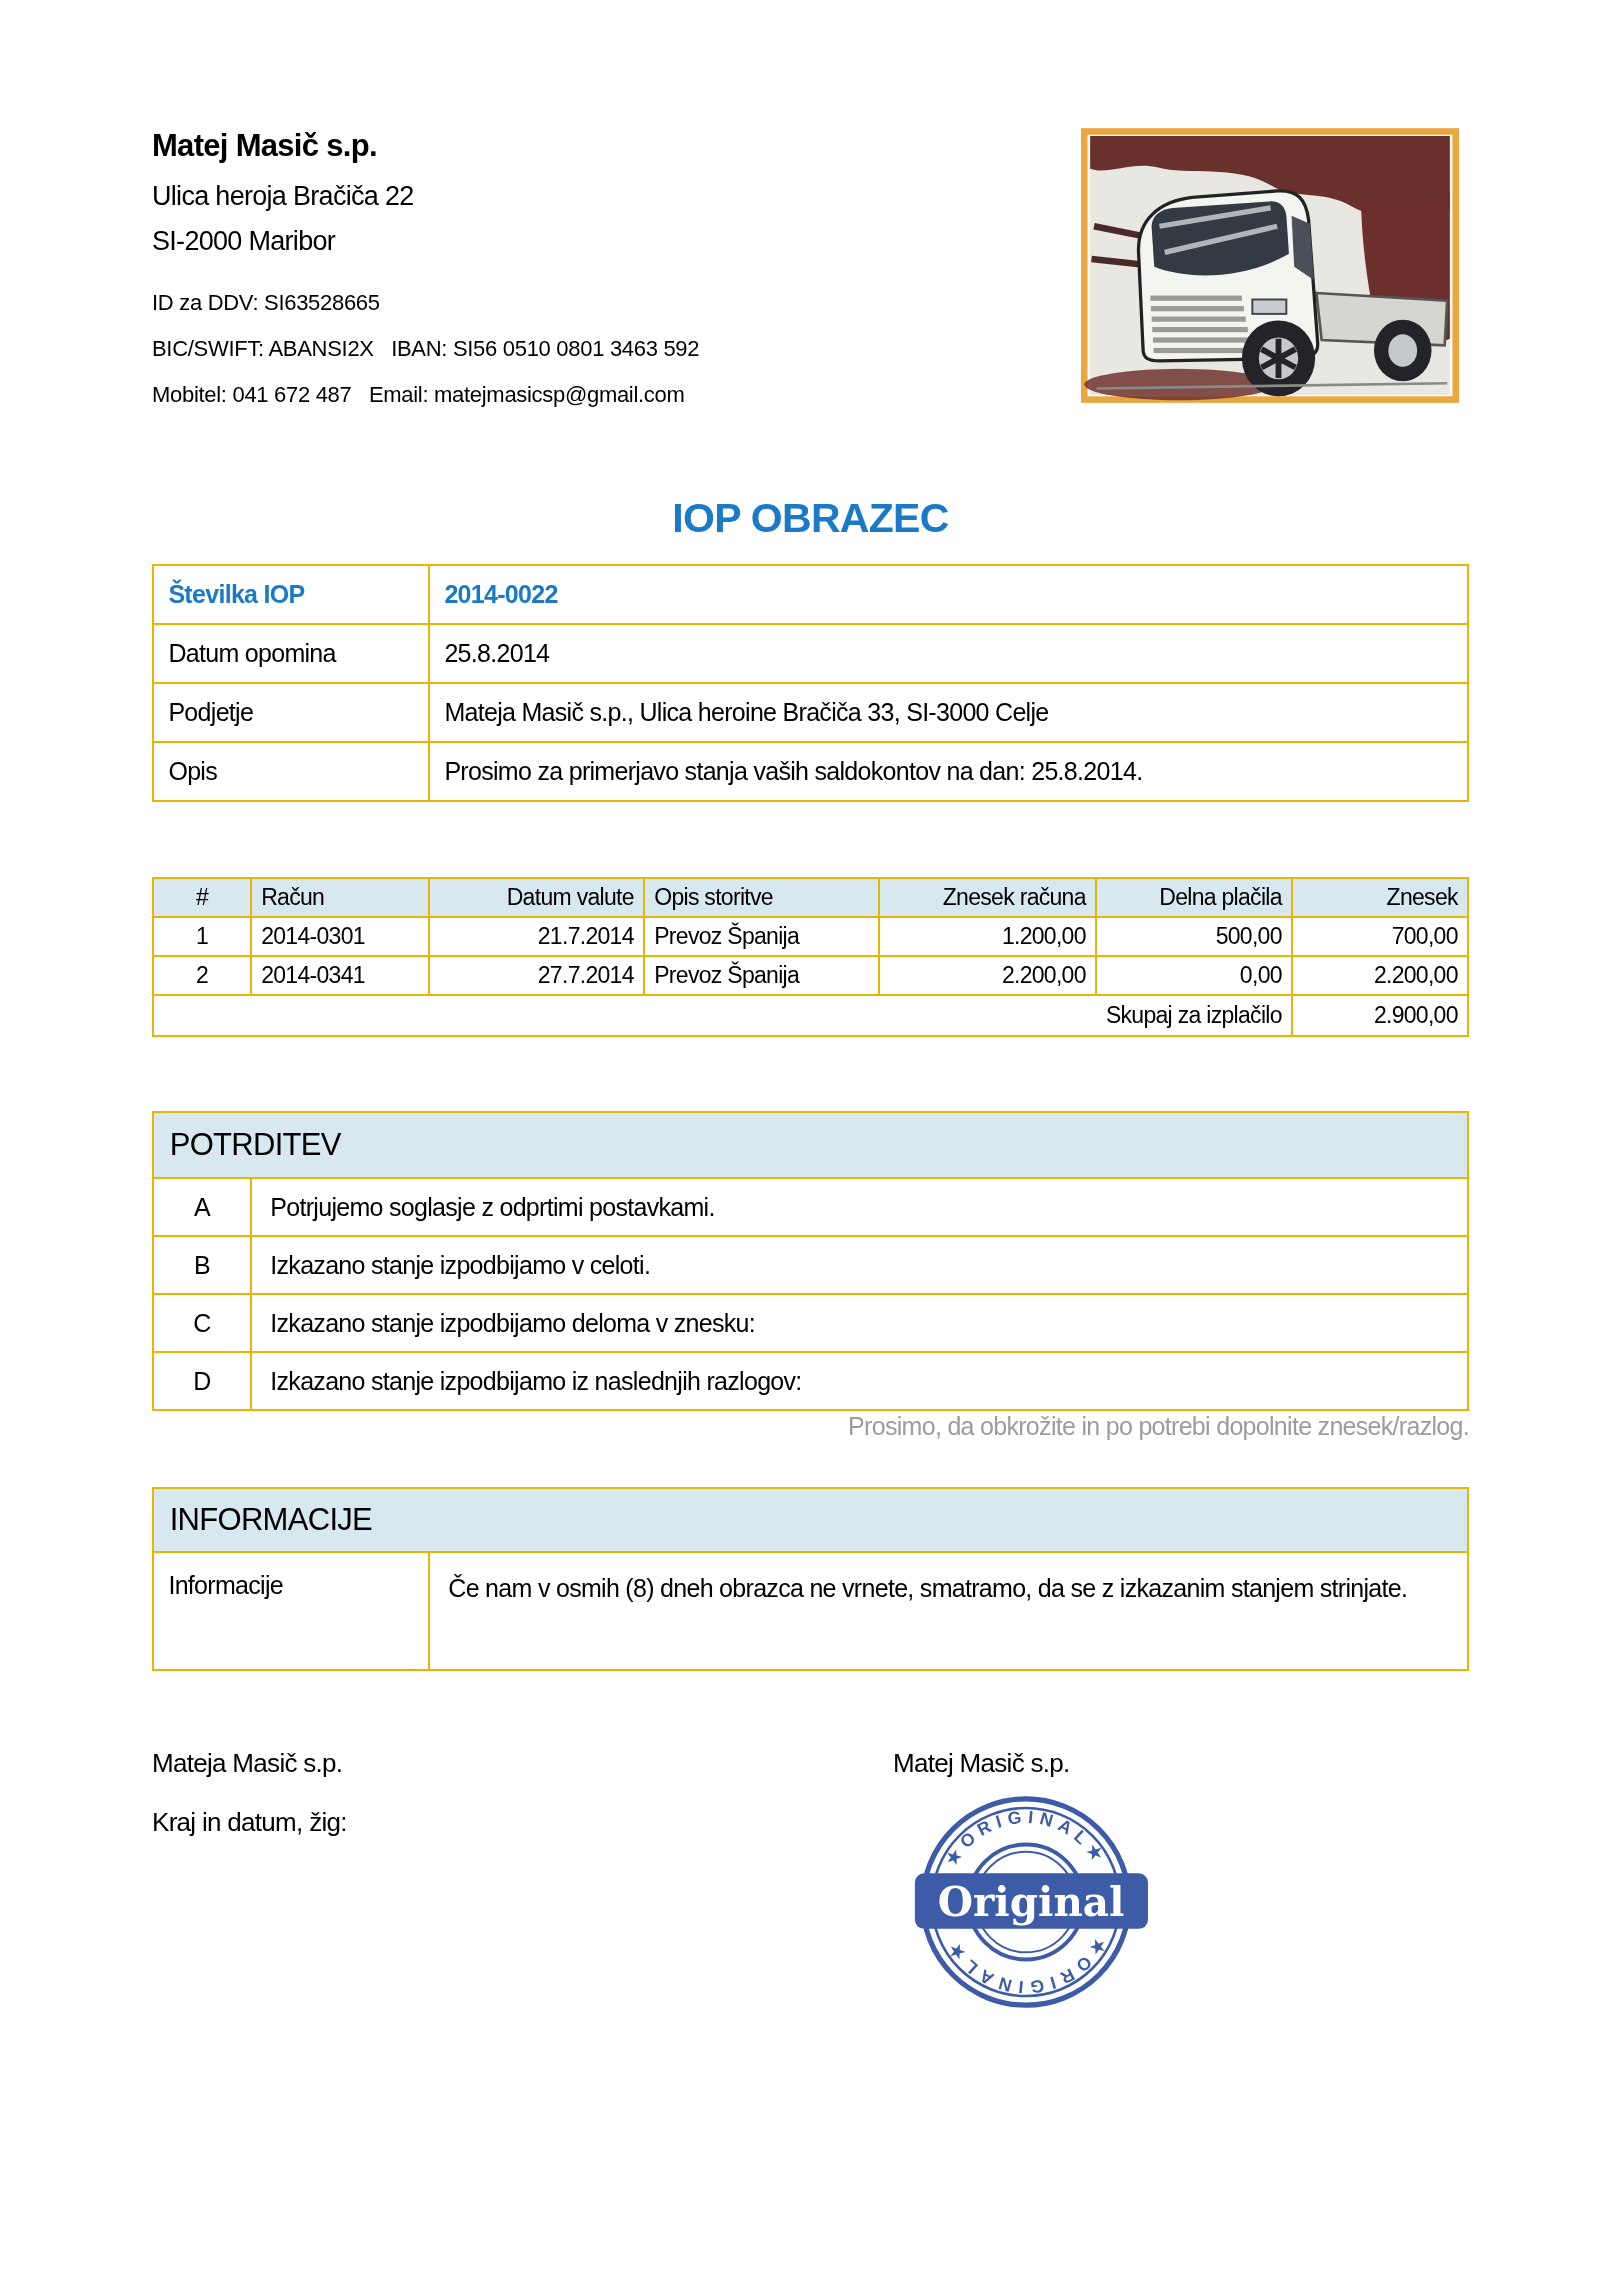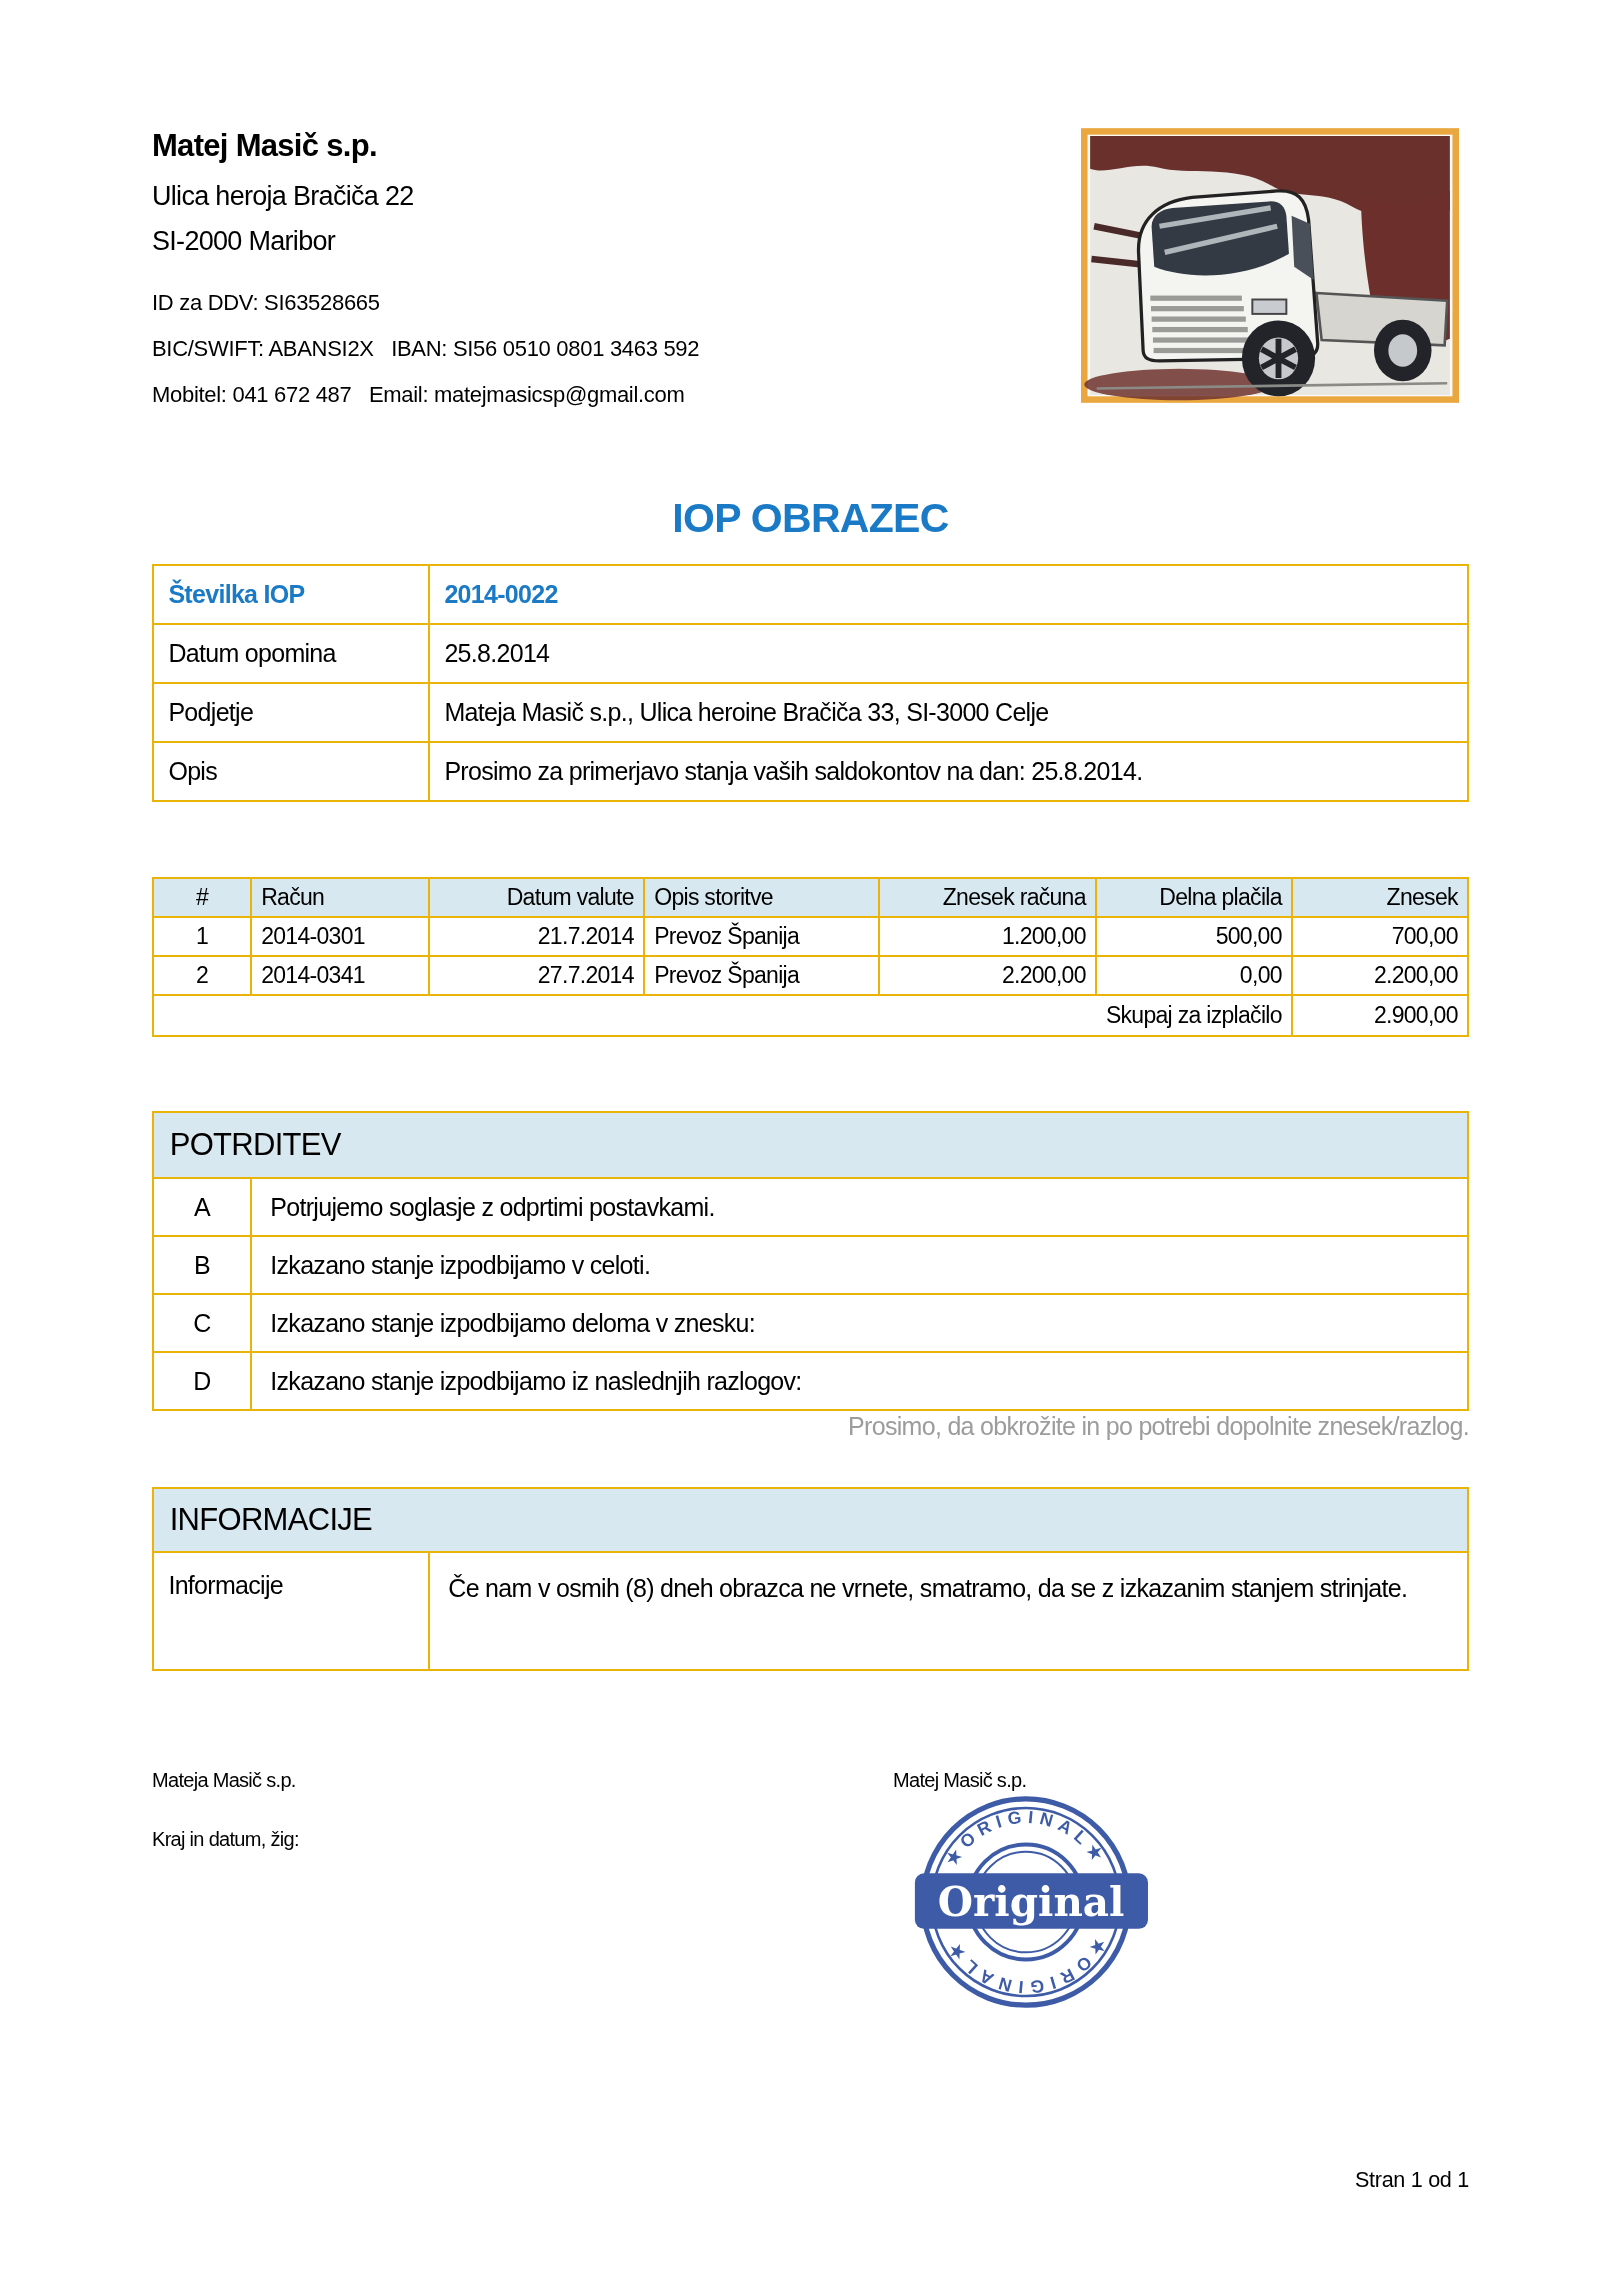--- a/index.html
+++ b/index.html
@@ -47,21 +47,21 @@
   
   .t4{left:152px;top:1487px;width:1317px;font-size:25px;letter-spacing:-0.7px;border:2.6px solid #000;padding-left:28px;}
   .t4 td.title-cell{height:62px;font-size:31px;padding:0 0 0 15.7px;}
   .t4 td.lbl{height:98px;padding:0 0 0 14.4px;vertical-align:top;padding-top:18.3px;}
   .t4 td.val{padding:15.7px 26px 15.7px 18.3px;line-height:1.55;vertical-align:top;}
 
   .note{left:152px;width:1317px;text-align:right;color:#9c9c9c;font-size:25px;letter-spacing:-0.7px;}
   .note1{top:1039px;}
   .note2{top:1412px;}
 
-  .sig{font-size:20px;letter-spacing:-0.7px;margin-top:21px;}
+  .sig{font-size:26px;letter-spacing:-0.7px;}
   .sig-left{left:152px;top:1748px;}
   .sig-right{left:893px;top:1748px;}
   .sig-kraj{left:152px;top:1807px;}
 
   .stamp-box{left:907px;top:1793px;width:243px;height:222px;}
 
   .footer{left:152px;top:2167px;width:1317px;text-align:right;font-size:21.6px;letter-spacing:-0.3px;}
 </style>
 </head>
 <body>
@@ -251,16 +251,15 @@
         <textPath href="#arcTop" startOffset="50%">★ORIGINAL★</textPath>
       </text>
       <text font-family="Liberation Sans, sans-serif" font-size="27" font-weight="bold" fill="#3d5ba6" letter-spacing="9" text-anchor="middle">
         <textPath href="#arcBottom" startOffset="50%">★ORIGINAL★</textPath>
       </text>
       <rect x="12" y="123" width="357" height="85" rx="14" fill="#3d5ba6"></rect>
       <text x="190" y="189" font-family="DejaVu Serif, serif" font-size="62" font-weight="bold" fill="#ffffff" text-anchor="middle">Original</text>
     </svg>
   </div>
 
-  <div class="abs footer">Stran 1 od 1</div>
 
 </div>
 
 
 </body></html>

